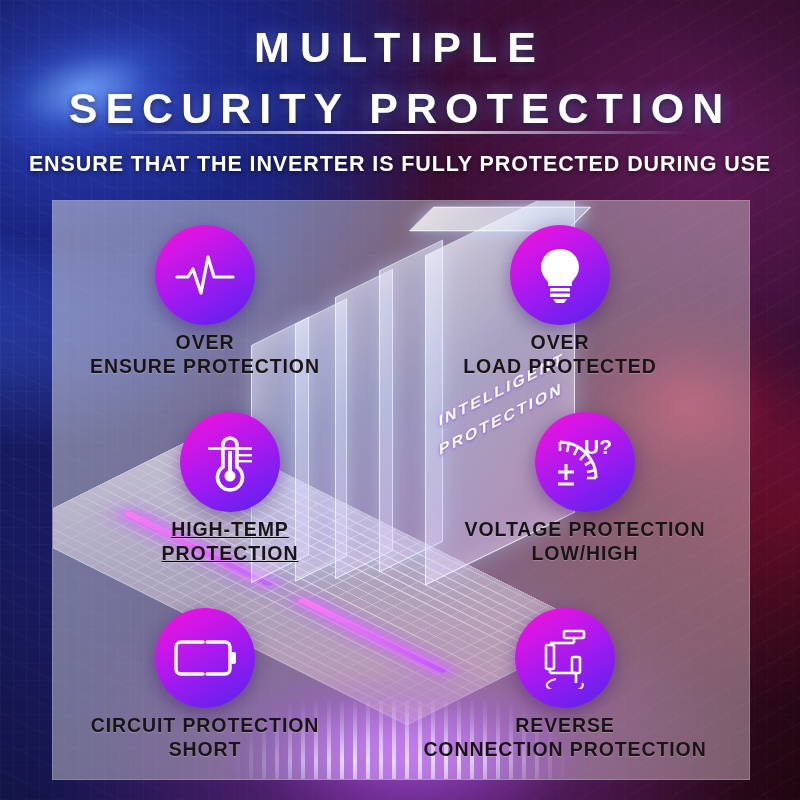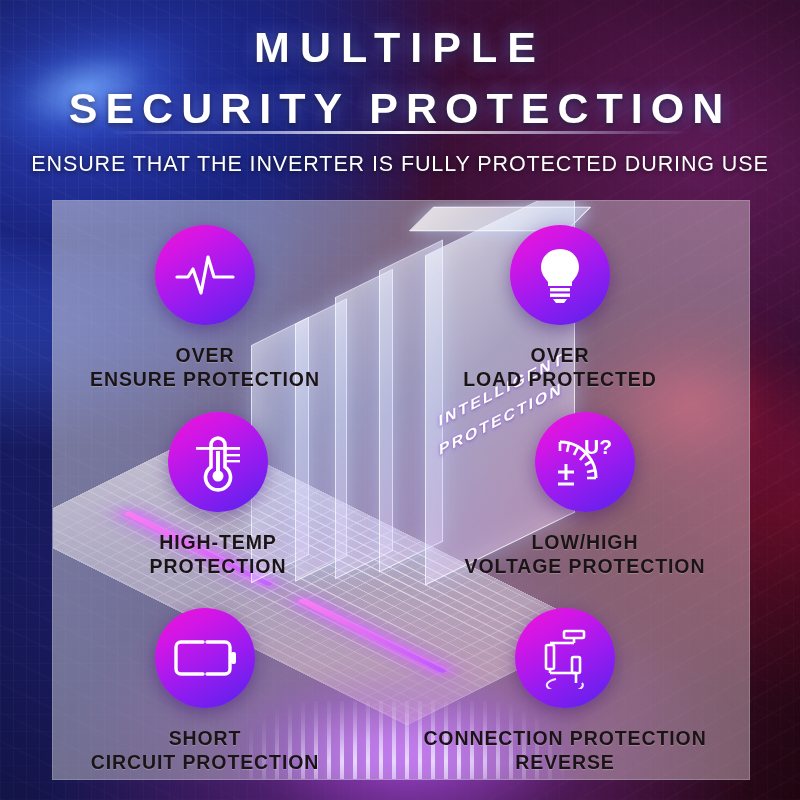--- a/index.html
+++ b/index.html
@@ -61,21 +61,21 @@
   }
   .title-l1{font-size:43px;letter-spacing:10px;margin-top:26px;}
   .title-l2{font-size:43px;letter-spacing:8px;margin-top:18px;}
   .title-rule{
     position:absolute;left:110px;right:110px;top:131px;height:3px;
     background:linear-gradient(90deg,rgba(255,255,255,0) 0%,rgba(210,215,255,.45) 18%,rgba(255,255,255,.95) 50%,rgba(210,215,255,.45) 82%,rgba(255,255,255,0) 100%);
     filter:blur(.4px);
   }
   .subtitle{
     position:absolute;left:0;right:0;top:152px;
-    color:#ffffff;font-size:21.5px;font-weight:400;letter-spacing:.9px;
+    color:#ffffff;font-size:21.5px;font-weight:700;letter-spacing:.9px;
     text-shadow:0 1px 5px rgba(0,0,0,.7);white-space:nowrap;
   }
 
   
   .panel{
     position:absolute;left:52px;top:200px;width:698px;height:580px;z-index:3;
     background:rgba(214,214,220,.40);
     border:1px solid rgba(255,255,255,.22);
     overflow:hidden;
   }
@@ -146,28 +146,28 @@
   
   .feature{position:absolute;z-index:7;width:290px;text-align:center;}
   .badge{
     width:100px;height:100px;border-radius:50%;margin:0 auto;
     background:linear-gradient(150deg,#f213d8 0%, #d016e6 26%, #9a1bf0 58%, #5522ec 100%);
     box-shadow:0 5px 18px rgba(60,10,110,.42);
     display:flex;align-items:center;justify-content:center;
   }
   .badge svg{display:block;}
   .flabel{
-    margin-top:19px;color:#1b1416;font-size:19.5px;font-weight:700;
+    margin-top:6px;color:#1b1416;font-size:19.5px;font-weight:700;
     letter-spacing:.9px;line-height:1.22;
     text-shadow:0 1px 1px rgba(255,255,255,.22);
   }
 
   .f-1{left:60px;top:225px;}
   .f-2{left:415px;top:225px;}
-  .f-3{left:73px;top:412px;}
+  .f-3{left:85px;top:412px;text-decoration:underline;}
   .f-4{left:440px;top:412px;}
   .f-5{left:60px;top:608px;}
   .f-6{left:420px;top:608px;}
 </style>
 </head>
 <body>
 
 <div id="stage">
 
   <div class="bg-base"></div>
@@ -268,52 +268,52 @@
           <line x1="44" y1="38" x2="35" y2="40"></line>
           <line x1="44" y1="46" x2="35" y2="46"></line>
         </g>
         <line x1="6" y1="40" x2="22" y2="40" stroke="#fff" stroke-width="3"></line>
         <line x1="14" y1="32" x2="14" y2="48" stroke="#fff" stroke-width="3"></line>
         <line x1="6" y1="52" x2="22" y2="52" stroke="#fff" stroke-width="3"></line>
         <text x="46" y="22" font-family="Liberation Sans, sans-serif" font-size="21" font-weight="700" fill="#fff" text-anchor="middle">U?</text>
       </svg>
     </div>
     <div class="flabel">
+      <div>VOLTAGE PROTECTION</div>
       <div>LOW/HIGH</div>
-      <div>VOLTAGE PROTECTION</div>
     </div>
   </div>
 
   <div class="feature f-5">
     <div class="badge">
       <svg width="64" height="38" viewBox="0 0 64 38">
         <path d="M30 3 L8 3 a5 5 0 0 0 -5 5 l0 22 a5 5 0 0 0 5 5 l22 0" fill="none" stroke="#fff" stroke-width="3.4" stroke-linecap="round"></path>
         <path d="M34 3 L52 3 a5 5 0 0 1 5 5 l0 22 a5 5 0 0 1 -5 5 l-18 0" fill="none" stroke="#fff" stroke-width="3.4" stroke-linecap="round"></path>
         <rect x="58" y="13" width="5" height="12" rx="2" fill="#fff"></rect>
       </svg>
     </div>
     <div class="flabel">
+      <div>CIRCUIT PROTECTION</div>
       <div>SHORT</div>
-      <div>CIRCUIT PROTECTION</div>
     </div>
   </div>
 
   <div class="feature f-6">
     <div class="badge">
       <svg width="58" height="62" viewBox="0 0 58 62">
         <rect x="28" y="4" width="20" height="7" rx="1.5" fill="none" stroke="#fff" stroke-width="2.6"></rect>
         <line x1="38" y1="11" x2="38" y2="16" stroke="#fff" stroke-width="2.6"></line>
         <line x1="14" y1="16" x2="38" y2="16" stroke="#fff" stroke-width="2.6"></line>
         <rect x="10" y="18" width="8" height="24" rx="1.5" fill="none" stroke="#fff" stroke-width="2.6"></rect>
         <line x1="14" y1="42" x2="14" y2="46" stroke="#fff" stroke-width="2.6"></line>
         <line x1="14" y1="46" x2="40" y2="46" stroke="#fff" stroke-width="2.6"></line>
         <rect x="36" y="30" width="8" height="16" rx="1.5" fill="none" stroke="#fff" stroke-width="2.6"></rect>
         <line x1="40" y1="46" x2="40" y2="56" stroke="#fff" stroke-width="2.6"></line>
         <path d="M20 52 a18 7 0 1 0 26 4" fill="none" stroke="#fff" stroke-width="2" opacity=".9"></path>
       </svg>
     </div>
     <div class="flabel">
+      <div>REVERSE</div>
       <div>CONNECTION PROTECTION</div>
-      <div>REVERSE</div>
     </div>
   </div>
 
 </div>
 
 </body></html>

